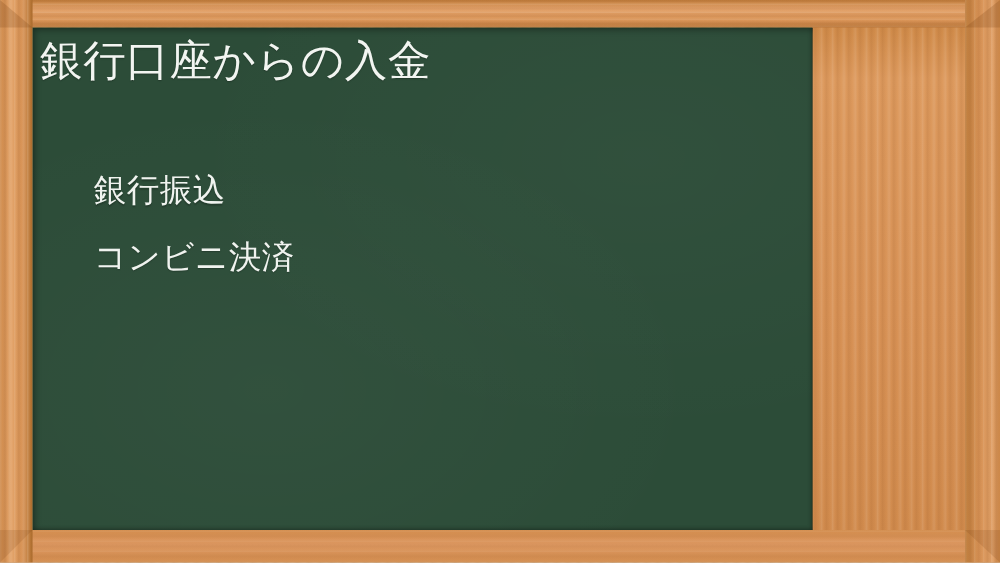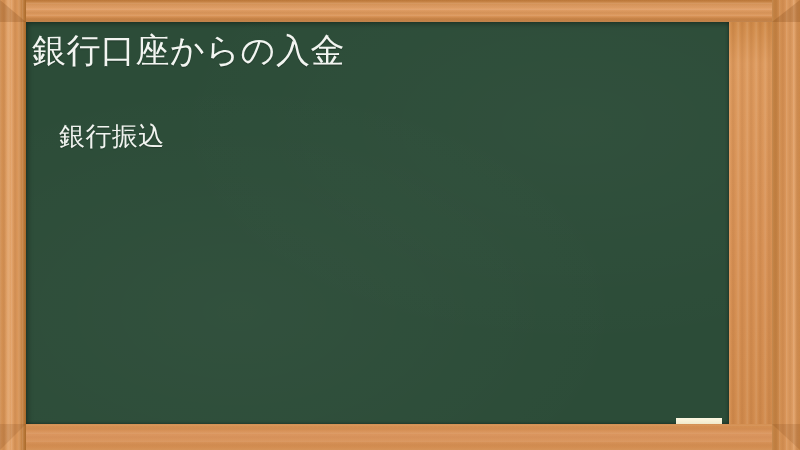--- a/index.html
+++ b/index.html
@@ -104,27 +104,28 @@
   .miter-tl { left: 0; top: 0;      border-width: 22px 0 0 26px; border-left-color: rgba(120,62,18,0.22); }
   .miter-tr { right: 0; top: 0;     border-width: 22px 28px 0 0; border-right-color: rgba(120,62,18,0.22); }
   .miter-bl { left: 0; bottom: 0;   border-width: 0 0 26px 26px; border-left-color: rgba(120,62,18,0.16); }
   .miter-br { right: 0; bottom: 0;  border-width: 0 28px 26px 0; border-right-color: rgba(120,62,18,0.16); }
 
   
   .board {
     position: absolute;
     left: 26px;
     top: 22px;
-    width: 703px;
+    width: 624px;
     height: 402px;
     background: #2c4c38;
     box-shadow:
       inset 2px 2px 5px rgba(0,0,0,0.35),
       inset -1px -1px 3px rgba(0,0,0,0.25);
     overflow: hidden;
+    font-family: Liberation Serif, serif;
   }
   
   .board::after {
     content: "";
     position: absolute;
     inset: 0;
     background:
       radial-gradient(ellipse at 30% 72%, rgba(255,255,255,0.028) 0%, rgba(255,255,255,0) 58%),
       radial-gradient(ellipse at 78% 26%, rgba(255,255,255,0.022) 0%, rgba(255,255,255,0) 55%);
     pointer-events: none;
@@ -148,21 +149,21 @@
     letter-spacing: 0.5px;
     white-space: nowrap;
     text-shadow: 0 1px 1px rgba(0,0,0,0.25);
   }
 
   
   .list {
     position: absolute;
     left: 33px;
     top: 88px;
-    margin: 0;
+    margin: 16px;
     padding: 0;
     list-style: none;
   }
   .list-item {
     color: #f0f3ef;
     font-size: 26px;
     line-height: 53px;
     font-weight: 400;
     letter-spacing: 0.4px;
     white-space: nowrap;
@@ -195,20 +196,21 @@
   <div class="miter miter-bl"></div>
   <div class="miter miter-br"></div>
 
   <div class="board">
     <div class="board-inner">
 
       <div class="title">銀行口座からの入金</div>
 
       <ul class="list">
         <li class="list-item">銀行振込</li>
+        <li class="list-item">コンビニ決済</li>
       </ul>
 
       <div class="chalk"></div>
 
     </div>
   </div>
 
 </div>
 
 </body></html>

